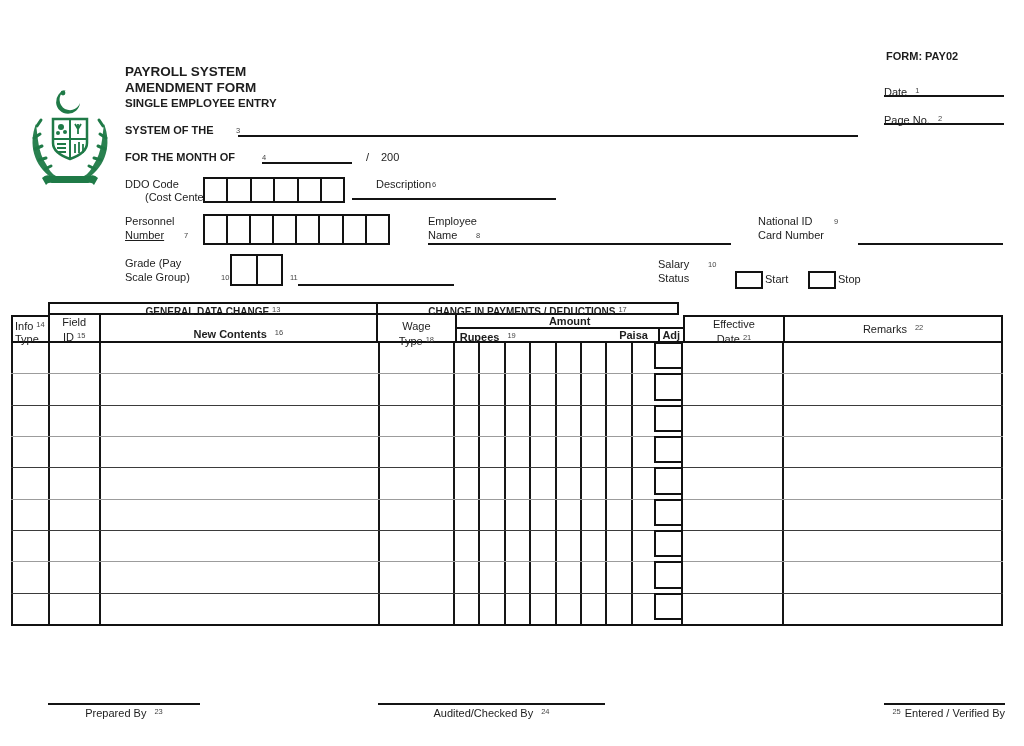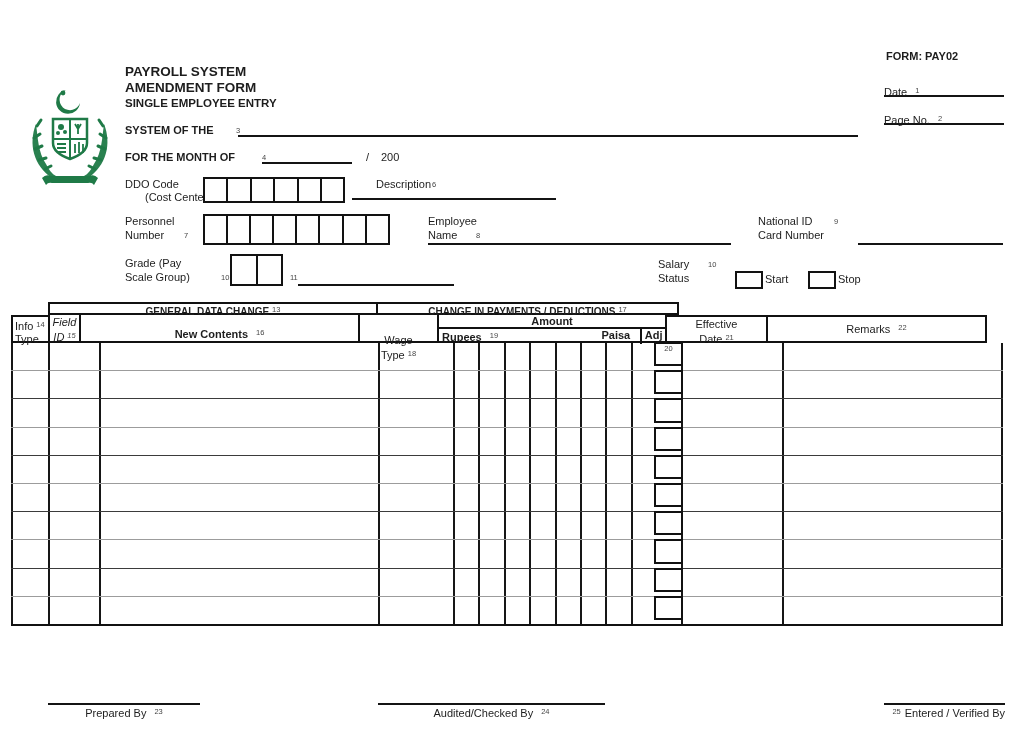--- a/index.html
+++ b/index.html
@@ -30,23 +30,23 @@
   .band-row { display:flex; height:13px; }
   .band { border:2px solid #111; font-size:10px; font-weight:bold; text-align:center; line-height:11px; }
   .band-sp { border:none; }
   .band1 { width:330px; }
   .band2 { width:303px; margin-left:-2px; }
   .head-row { display:flex; height:28px; font-size:11px; }
   .head-row > div { border-bottom:2px solid #111; }
   .hc { border-left:2px solid #111; }
   .h-top { border-top:2px solid #111; }
   .h-info  { width:37px;  padding:1px 1px 0 2px; line-height:13px; }
-  .h-field { width:31px;  text-align:center; line-height:13px; padding-top:1px;font-style:italic; }
+  .h-field { width:51px;  text-align:center; line-height:13px; padding-top:1px; }
   .h-newc  { width:279px; text-align:center; display:flex; align-items:flex-end; justify-content:center; padding-bottom:1px; }
-  .h-wage  { width:79px;  text-align:center; line-height:13px; padding-top:19px; }
+  .h-wage  { width:79px;  text-align:center; line-height:13px; padding-top:5px; }
   .h-amt-grp { width:228px; display:flex; flex-direction:column; border-left:2px solid #111; }
   .h-amt   { height:14px; border-bottom:2px solid #111; text-align:center; font-weight:bold; line-height:13px; }
   .h-amt-sub { display:flex; flex:1; }
   .h-rupees { width:203px; display:flex; justify-content:space-between; font-weight:bold; line-height:13px; padding:0 10px 0 3px; }
   .h-adj   { width:25px; border-left:2px solid #111; text-align:center; font-weight:bold; line-height:13px; }
   .h-eff   { width:101px; text-align:center; line-height:13px; padding-top:1px; }
   .h-rem   { width:221px; text-align:center; border-right:2px solid #111; display:flex; align-items:center; justify-content:center; }
   .rows { display:flex; flex-direction:column; height:283px; border-bottom:2px solid #111; }
   .trow { flex:1; display:flex; border-bottom:1px solid #9c9c9c; }
   .trow:nth-child(even) { border-bottom:1.5px solid #3b3b3b; }
@@ -139,21 +139,21 @@
       <div class="bcell"></div>
       <div class="bcell"></div>
       <div class="bcell"></div>
       <div class="bcell"></div>
     </div>
   <div class="abs fs11" style="left:352px; top:178px;margin-left:24px;">Description</div>
   <sup class="abs ref" style="left:424px; top:180px;">6</sup>
   <div class="abs uline" style="left:352px; top:187px; width:204px; height:13px;"></div>
 
   <div class="abs fs11" style="left:125px; top:215px;">Personnel</div>
-  <div class="abs fs11" style="left:125px; top:229px;">Number</div>
+  <div class="abs fs11" style="left:125px; top:229px;text-decoration:underline;">Number</div>
   <sup class="abs ref" style="left:176px; top:231px;">7</sup>
   <div class="boxgrp pn-cells" style="left:203px; top:214px;">
     <div class="bcell"></div>
   <div class="bcell"></div>
       <div class="bcell"></div>
       <div class="bcell"></div>
       <div class="bcell"></div>
       <div class="bcell"></div>
       <div class="bcell"></div>
       <div class="bcell"></div>
@@ -222,40 +222,20 @@
       <div class="h-eff hc h-top">
         <span>Effective</span><br>
         <span>Date</span><sup class="ref tight">21</sup>
       </div>
       <div class="h-rem hc h-top">
         <span><span>Remarks</span><sup class="ref">22</sup></span>
       </div>
     </div>
 
     <div class="rows">
-      <div class="trow">
-        <div class="c-info"></div>
-        <div class="c-field c-bl"></div>
-        <div class="c-newc c-bl"></div>
-        <div class="c-wage c-bl"></div>
-        <div class="c-digit"></div>
-        <div class="c-digit"></div>
-        <div class="c-digit"></div>
-        <div class="c-digit"></div>
-        <div class="c-digit"></div>
-        <div class="c-digit"></div>
-        <div class="c-digit"></div>
-        <div class="c-digit"></div>
-        <div class="c-adj">
-          <div class="adj-box"></div>
-          <span class="adj-ref">20</span>
-        </div>
-        <div class="c-eff c-bl"></div>
-        <div class="c-rem c-bl"></div>
-      </div>
     <div class="trow">
         <div class="c-info"></div>
         <div class="c-field c-bl"></div>
         <div class="c-newc c-bl"></div>
         <div class="c-wage c-bl"></div>
         <div class="c-digit"></div>
         <div class="c-digit"></div>
         <div class="c-digit"></div>
         <div class="c-digit"></div>
         <div class="c-digit"></div>

